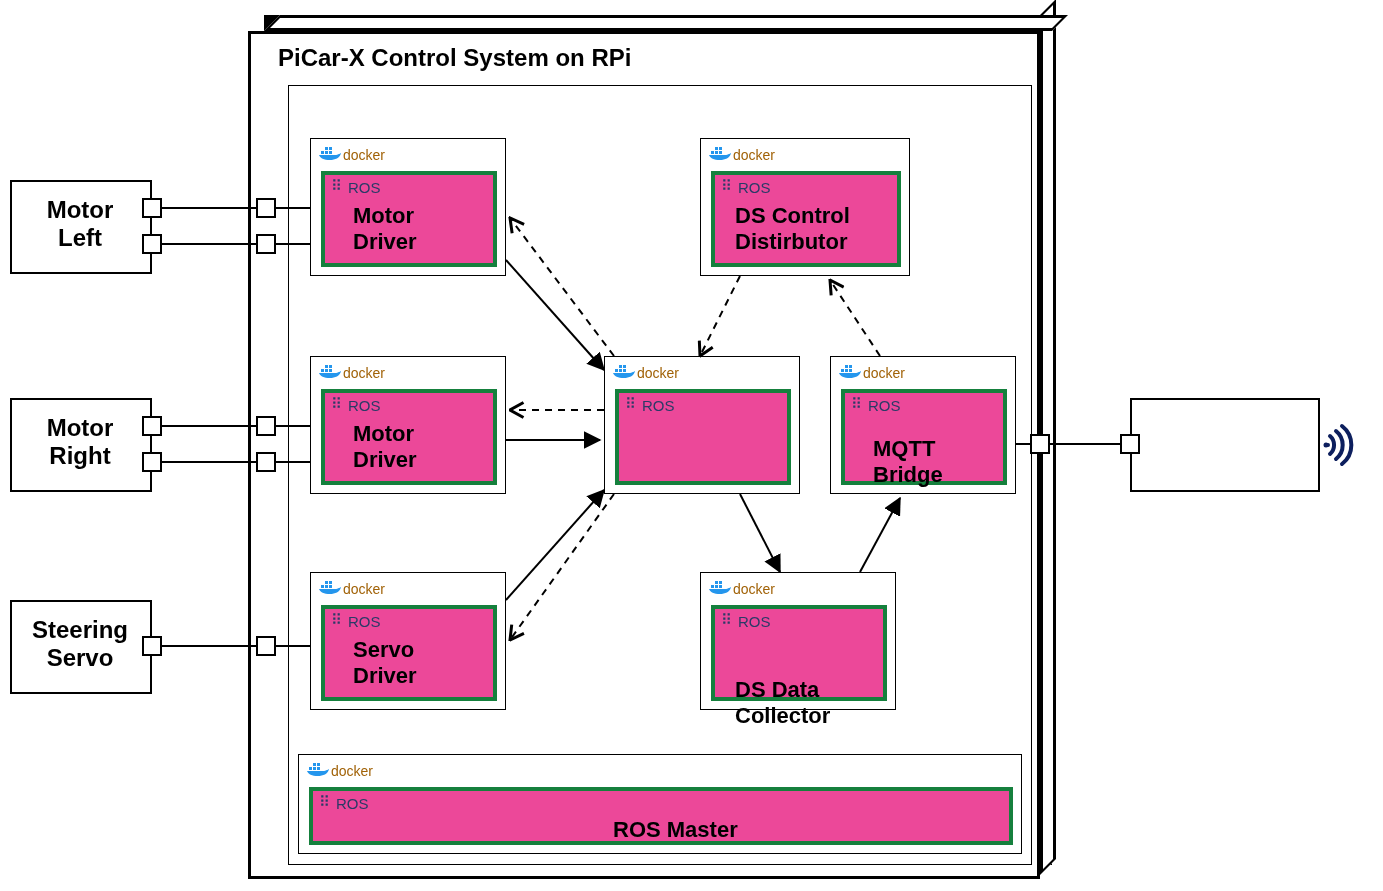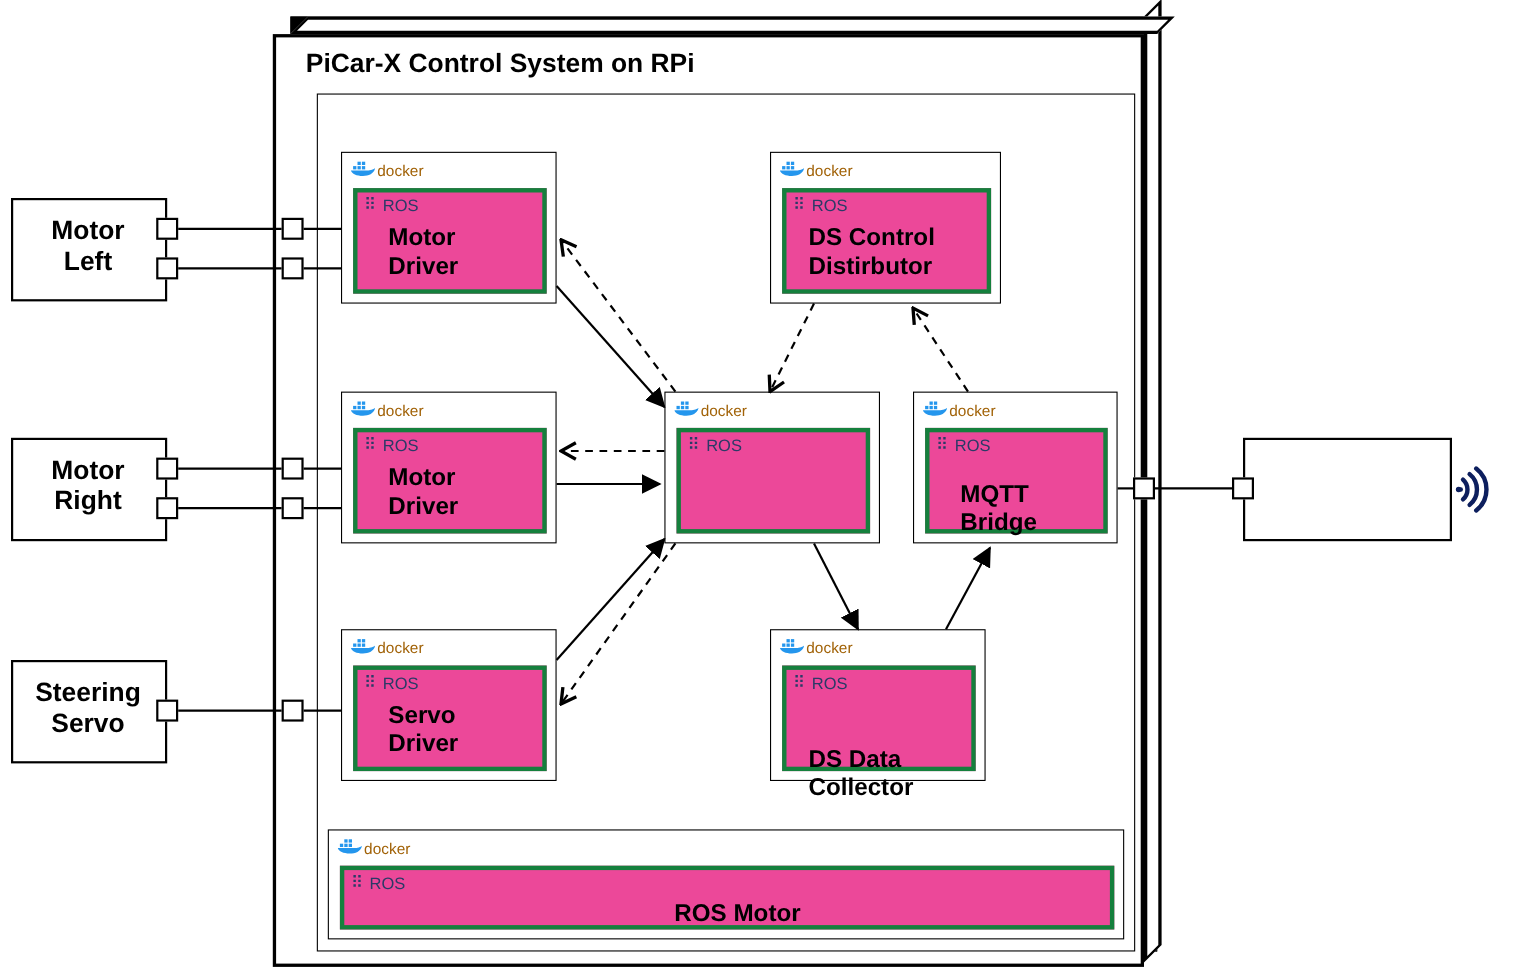--- a/index.html
+++ b/index.html
@@ -355,21 +355,21 @@
             </g>
           </svg>
       </span>
       <span>docker</span>
     </div>
     <div class="ros-box" style="left:10px; top:32px; width:704px; height:58px;">
       <div class="ros-header">
           <span class="ros-dots"></span>
           <span>ROS</span>
         </div>
-      <div class="node-label label" style="left:300px; top:26px;">ROS Motor</div>
+      <div class="node-label label" style="left:300px; top:26px;">ROS Master</div>
     </div>
   </div>
 
   <svg class="conn">
     <defs>
       <marker id="arrow" viewBox="0 0 12 12" refX="11" refY="6" markerWidth="9" markerHeight="9" orient="auto-start-reverse">
         <path d="M0,0 L12,6 L0,12 z" fill="#000"></path>
       </marker>
       <marker id="arrow-open" viewBox="0 0 12 12" refX="11" refY="6" markerWidth="9" markerHeight="9" orient="auto-start-reverse">
         <path d="M2,1 L11,6 L2,11" fill="none" stroke="#000" stroke-width="2"></path>

